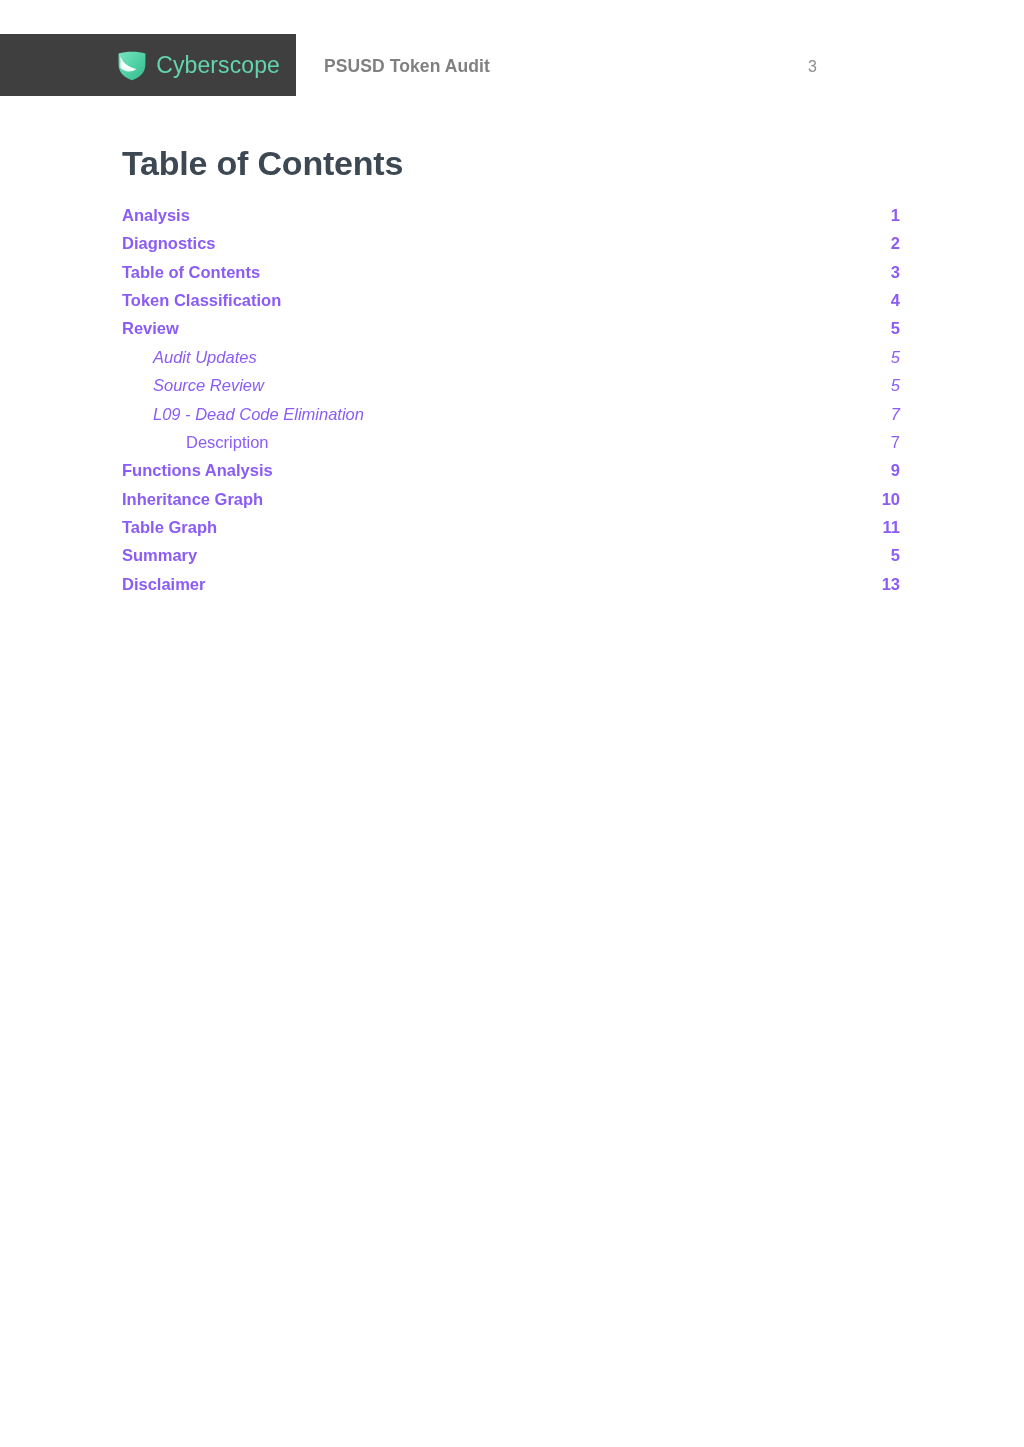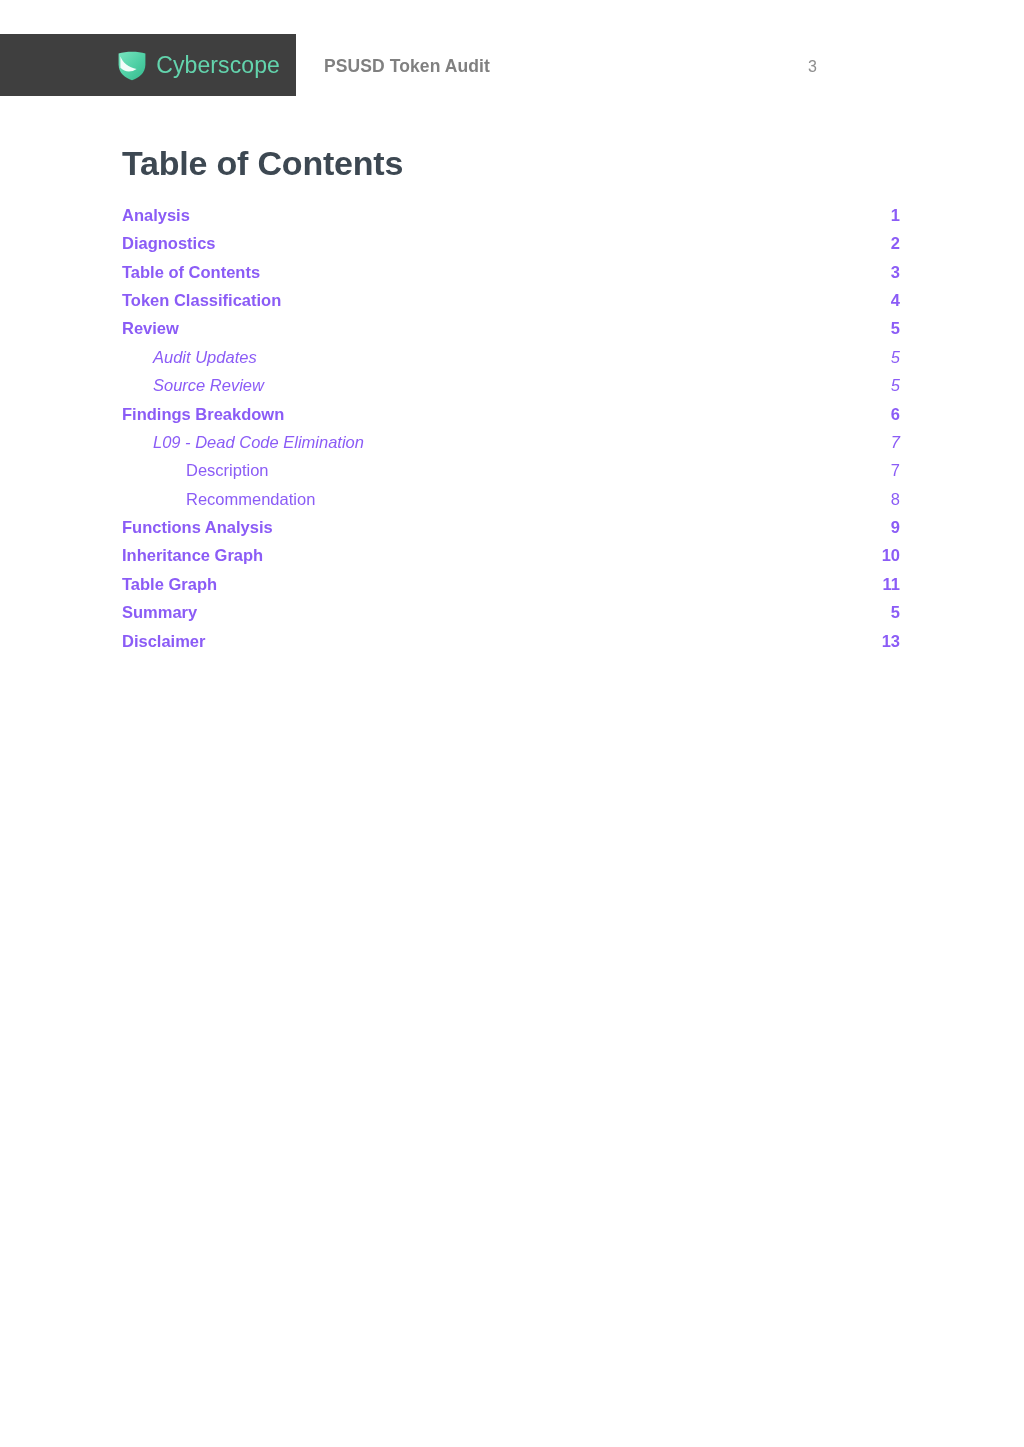--- a/index.html
+++ b/index.html
@@ -204,39 +204,29 @@
         <li class="toc-row lvl-1">
           <span class="label">Audit Updates</span>
           <span class="spacer"></span>
           <span class="pageno">5</span>
         </li>
         <li class="toc-row lvl-1">
           <span class="label">Source Review</span>
           <span class="spacer"></span>
           <span class="pageno">5</span>
         </li>
-        <li class="toc-row lvl-0">
-          <span class="label">Findings Breakdown</span>
-          <span class="spacer"></span>
-          <span class="pageno">6</span>
-        </li>
         <li class="toc-row lvl-1">
           <span class="label">L09 - Dead Code Elimination</span>
           <span class="spacer"></span>
           <span class="pageno">7</span>
         </li>
         <li class="toc-row lvl-2">
           <span class="label">Description</span>
           <span class="spacer"></span>
           <span class="pageno">7</span>
-        </li>
-        <li class="toc-row lvl-2">
-          <span class="label">Recommendation</span>
-          <span class="spacer"></span>
-          <span class="pageno">8</span>
         </li>
         <li class="toc-row lvl-0">
           <span class="label">Functions Analysis</span>
           <span class="spacer"></span>
           <span class="pageno">9</span>
         </li>
         <li class="toc-row lvl-0">
           <span class="label">Inheritance Graph</span>
           <span class="spacer"></span>
           <span class="pageno">10</span>

